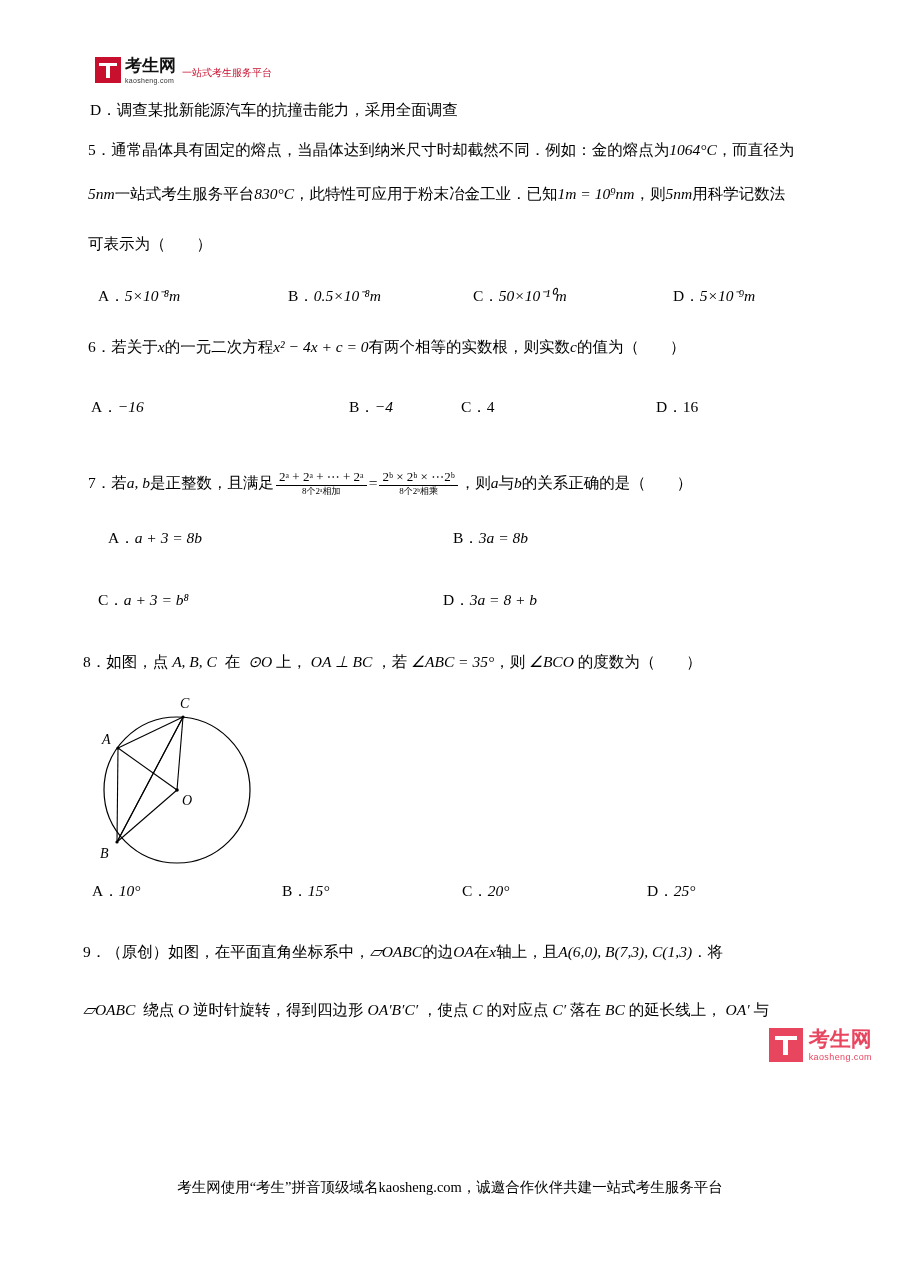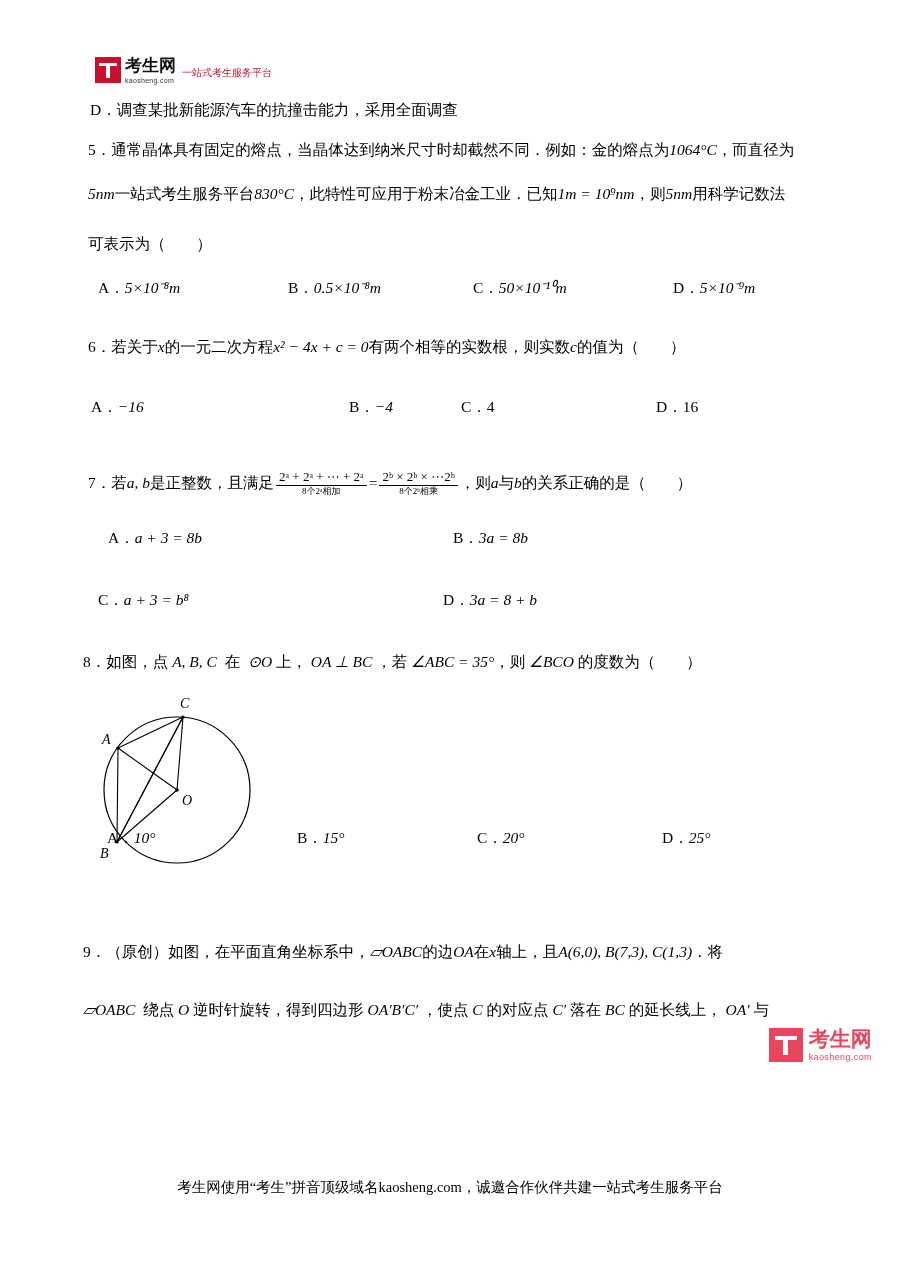--- a/index.html
+++ b/index.html
@@ -168,21 +168,21 @@
   <div class="q" style="left:90px; top:98px; width:760px;">D．调查某批新能源汽车的抗撞击能力，采用全面调查</div>
 
   <div class="q" style="left:88px; top:138px; width:780px;">
     <span>5．</span><span>通常晶体具有固定的熔点，当晶体达到纳米尺寸时却截然不同．例如：金的熔点为</span><span class="math">1064°C</span><span>，而直径为</span>
   </div>
   <div class="q" style="left:88px; top:182px; width:790px;">
     <span class="math">5nm</span><span>一站式考生服务平台</span><span class="math">830°C</span><span>，此特性可应用于粉末冶金工业．已知</span><span class="math">1m = 10⁹nm</span><span>，则</span><span class="math">5nm</span><span>用科学记数法</span>
   </div>
   <div class="q" style="left:88px; top:232px;">可表示为（　　）</div>
 
-  <div class="opts" style="left:98px; top:276px;">
+  <div class="opts" style="left:98px; top:284px;">
     <div class="opt" style="width:190px;">
       <span class="lbl">A．</span><span class="math">5×10⁻⁸m</span>
     </div>
     <div class="opt" style="width:185px;">
       <span class="lbl">B．</span><span class="math">0.5×10⁻⁸m</span>
     </div>
     <div class="opt" style="width:200px;">
       <span class="lbl">C．</span><span class="math">50×10⁻¹⁰m</span>
     </div>
     <div class="opt">
@@ -267,21 +267,21 @@
       <line x1="107" y1="100" x2="113" y2="27" stroke="#000" stroke-width="1.1"></line>
       <line x1="107" y1="100" x2="47" y2="152" stroke="#000" stroke-width="1.1"></line>
       <line x1="107" y1="100" x2="48" y2="58" stroke="#000" stroke-width="1.1"></line>
       <text x="32" y="54" font-family="Liberation Serif, serif" font-size="14" font-style="italic">A</text>
       <text x="110" y="18" font-family="Liberation Serif, serif" font-size="14" font-style="italic">C</text>
       <text x="30" y="168" font-family="Liberation Serif, serif" font-size="14" font-style="italic">B</text>
       <text x="112" y="115" font-family="Liberation Serif, serif" font-size="14" font-style="italic">O</text>
     </svg>
   </div>
 
-  <div class="opts" style="left:92px; top:828px;margin-left:15px;">
+  <div class="opts" style="left:92px; top:881px;">
     <div class="opt" style="width:190px;">
       <span class="lbl">A．</span><span class="math">10°</span>
     </div>
     <div class="opt" style="width:180px;">
       <span class="lbl">B．</span><span class="math">15°</span>
     </div>
     <div class="opt" style="width:185px;">
       <span class="lbl">C．</span><span class="math">20°</span>
     </div>
     <div class="opt">

